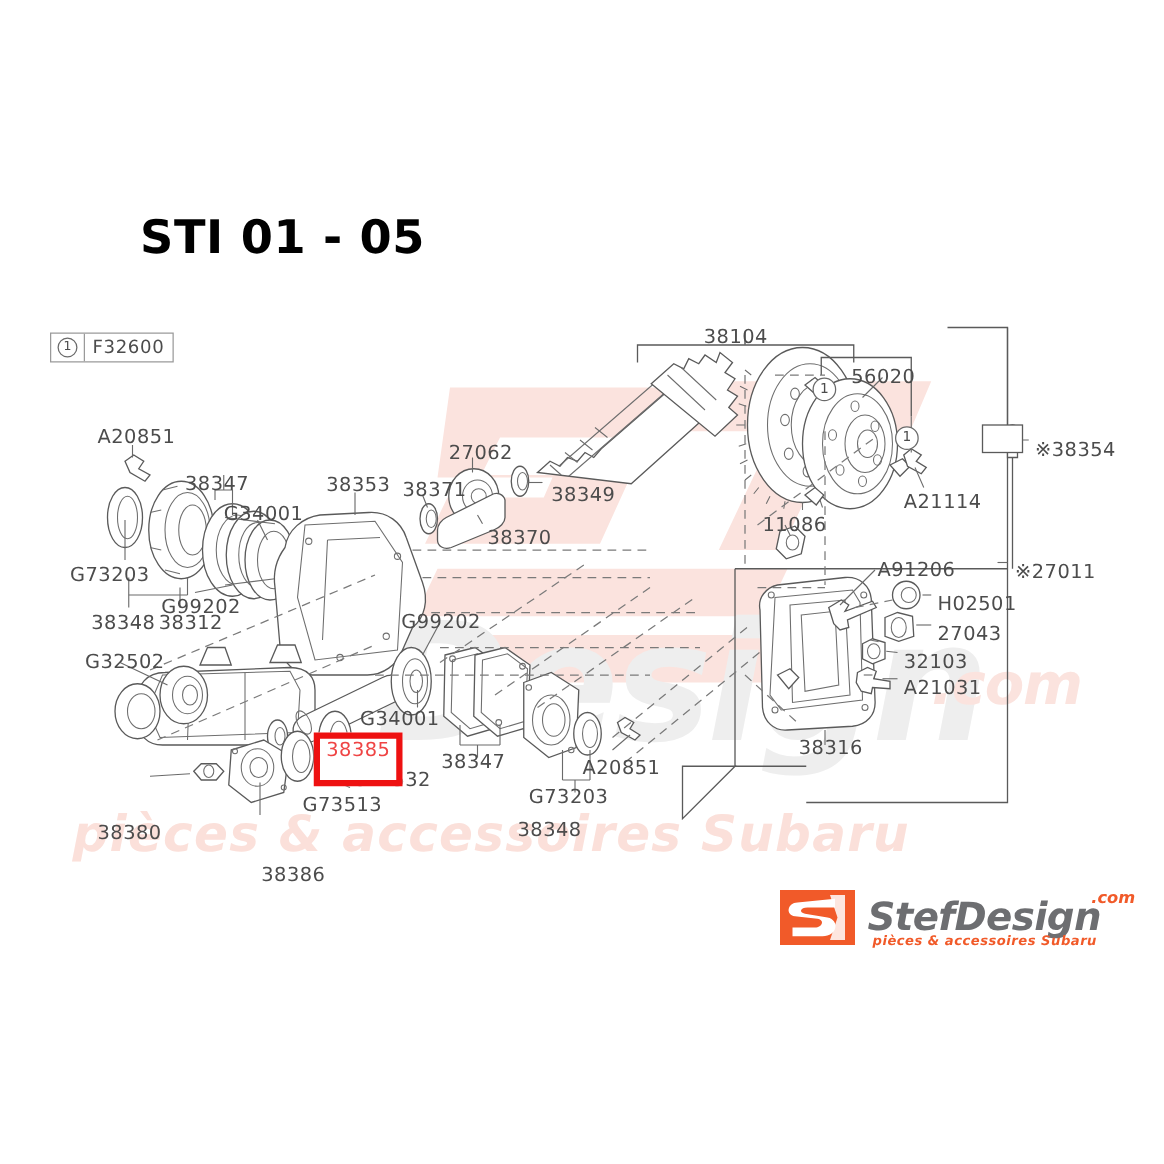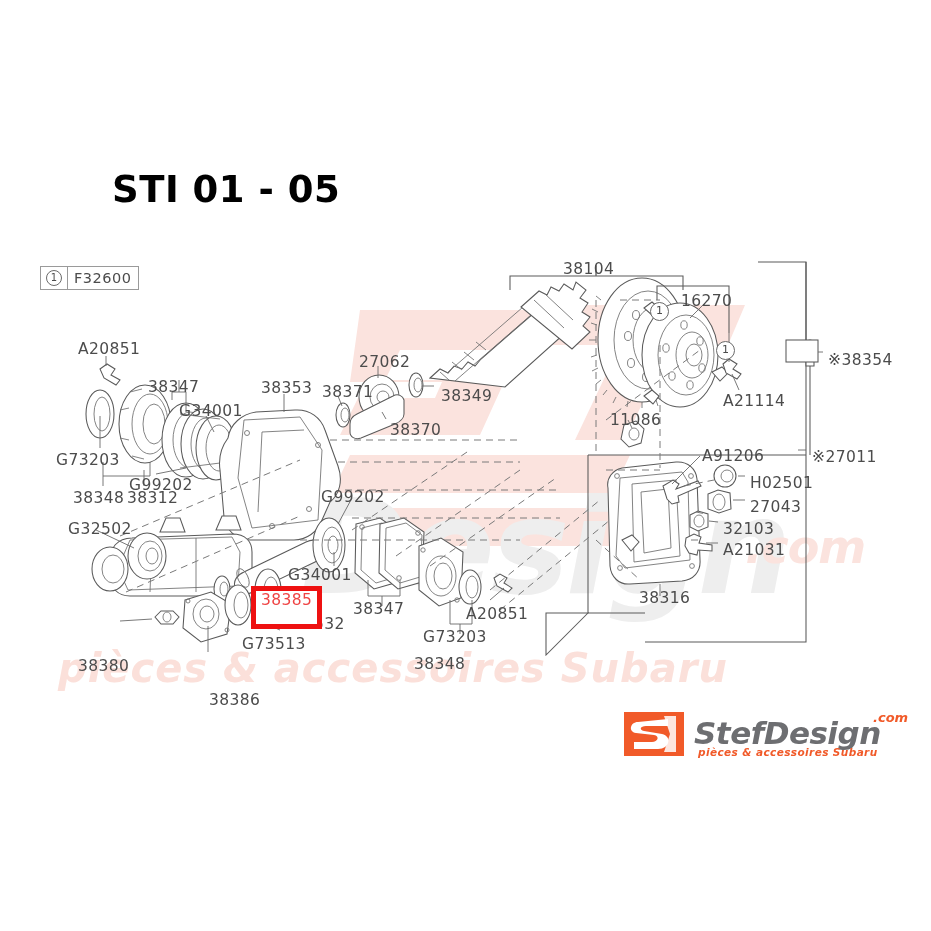--- a/index.html
+++ b/index.html
@@ -532,21 +532,21 @@
   <div id="labels-root">
       <div class="lbl" style="left: 78px; top: 342px;">A20851</div>
       <div class="lbl" style="left: 148px; top: 380px;">38347</div>
       <div class="lbl" style="left: 179px; top: 404px;">G34001</div>
       <div class="lbl" style="left: 261px; top: 381px;">38353</div>
       <div class="lbl" style="left: 322px; top: 385px;">38371</div>
       <div class="lbl" style="left: 359px; top: 355px;">27062</div>
       <div class="lbl" style="left: 441px; top: 389px;">38349</div>
       <div class="lbl" style="left: 390px; top: 423px;">38370</div>
       <div class="lbl" style="left: 563px; top: 262px;">38104</div>
-      <div class="lbl" style="left: 681px; top: 294px;">16270</div>
+      <div class="lbl" style="left: 681px; top: 294px;">56020</div>
       <div class="lbl" style="left: 723px; top: 394px;">A21114</div>
       <div class="lbl" style="left: 610px; top: 413px;">11086</div>
       <div class="lbl" style="left: 702px; top: 449px;">A91206</div>
       <div class="lbl" style="left: 750px; top: 476px;">H02501</div>
       <div class="lbl" style="left: 750px; top: 500px;">27043</div>
       <div class="lbl" style="left: 723px; top: 522px;">32103</div>
       <div class="lbl" style="left: 723px; top: 543px;">A21031</div>
       <div class="lbl" style="left: 639px; top: 591px;">38316</div>
       <div class="lbl" style="left: 828px; top: 353px;">※38354</div>
       <div class="lbl" style="left: 812px; top: 450px;">※27011</div>

